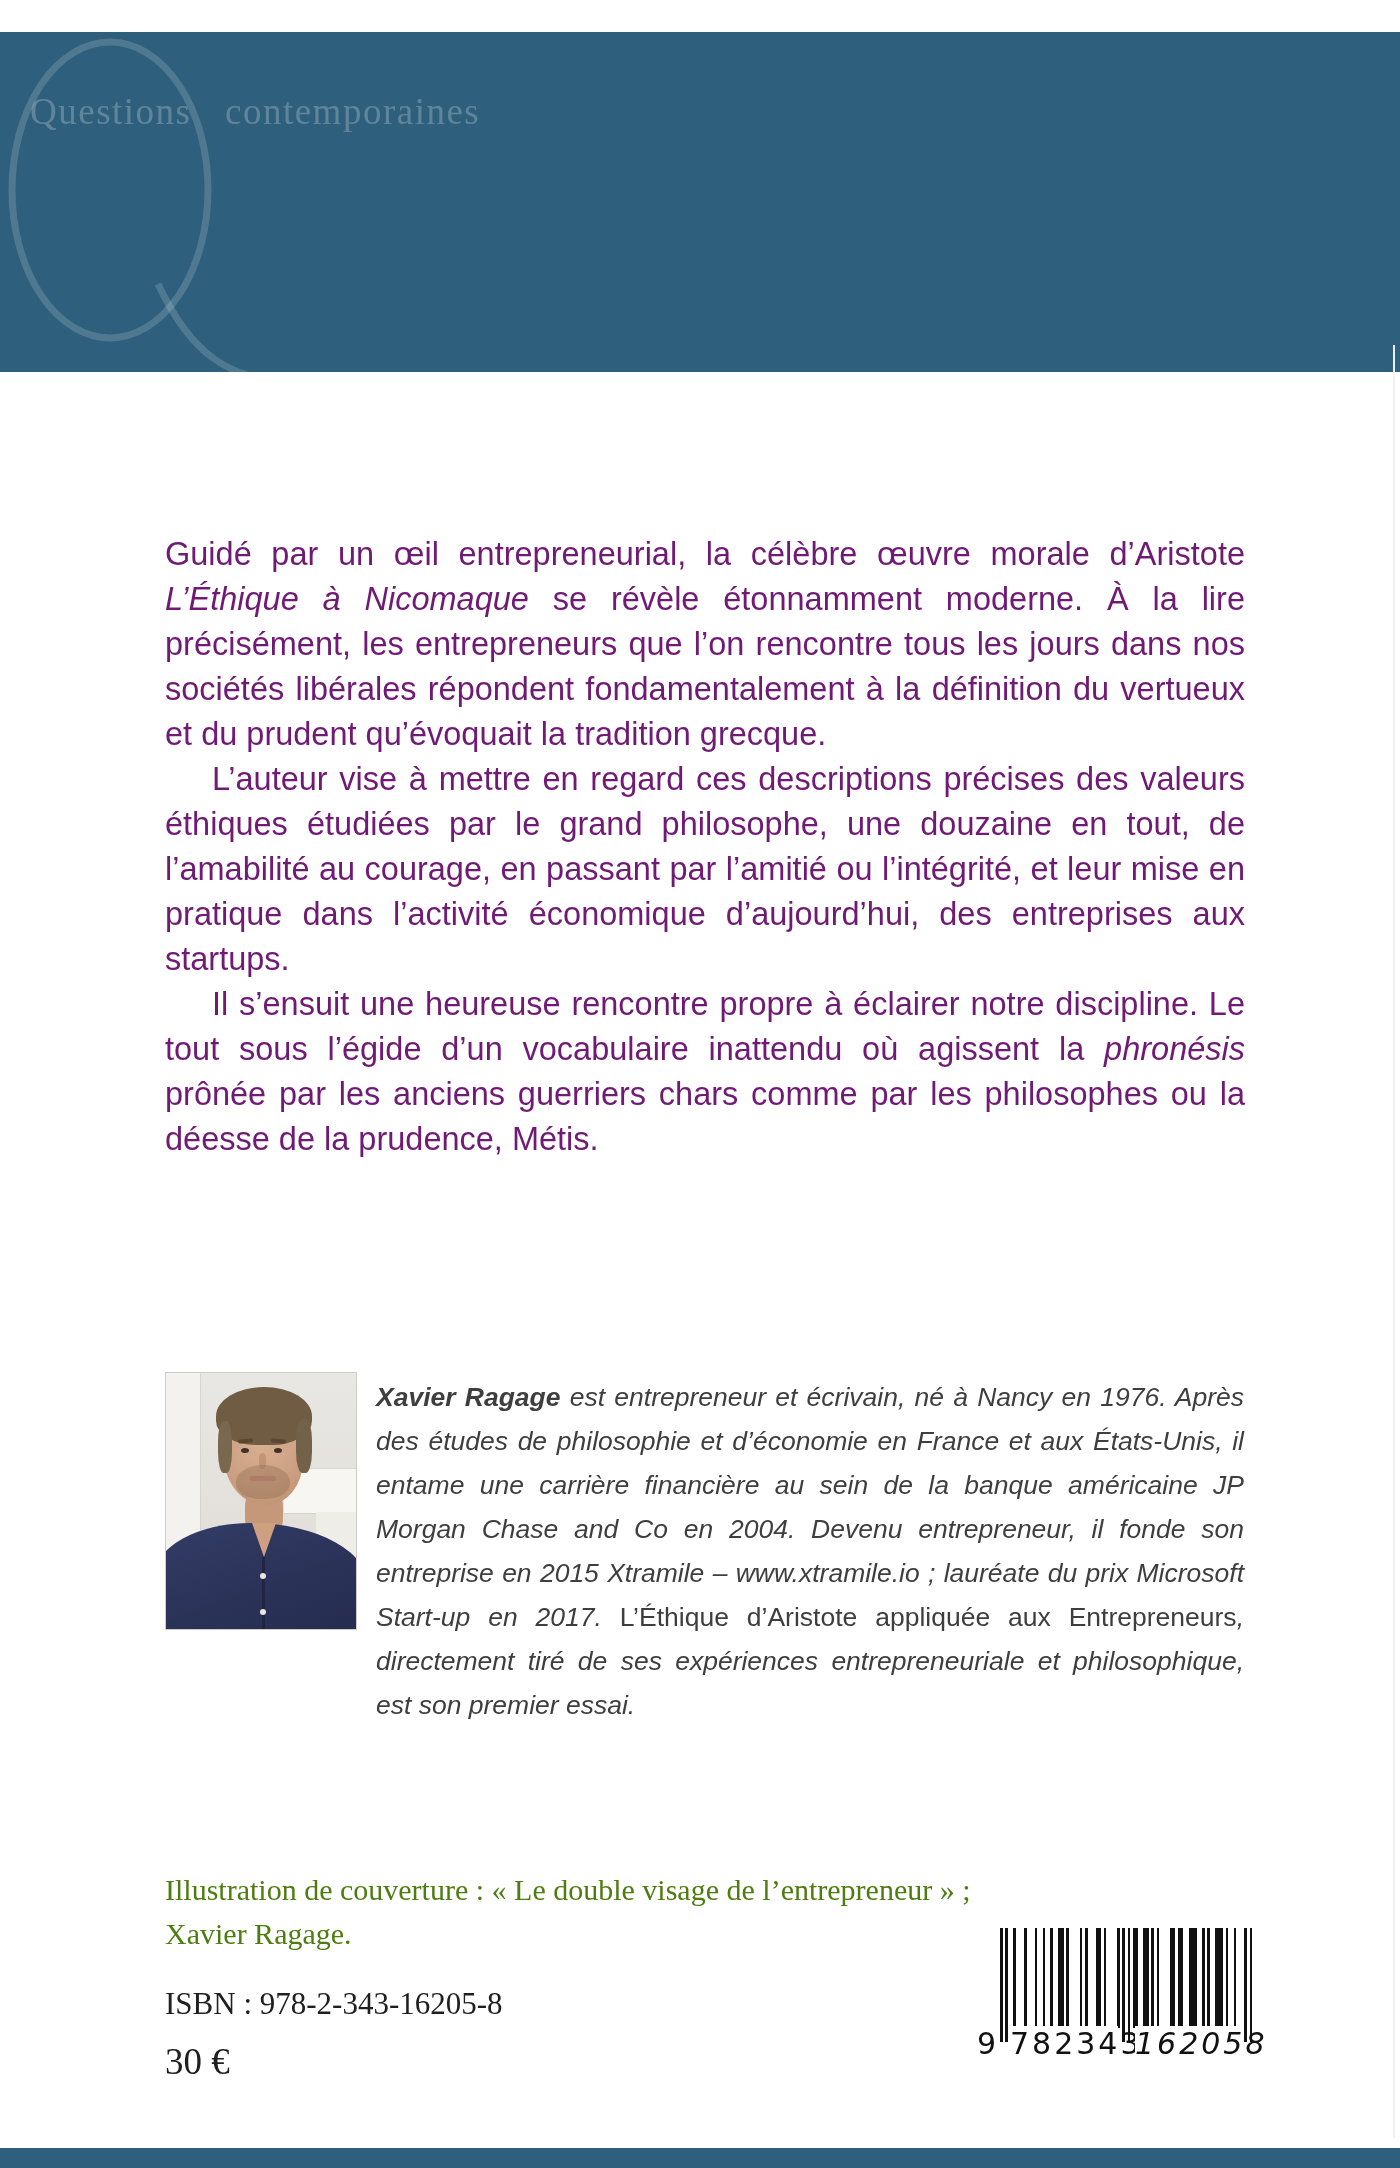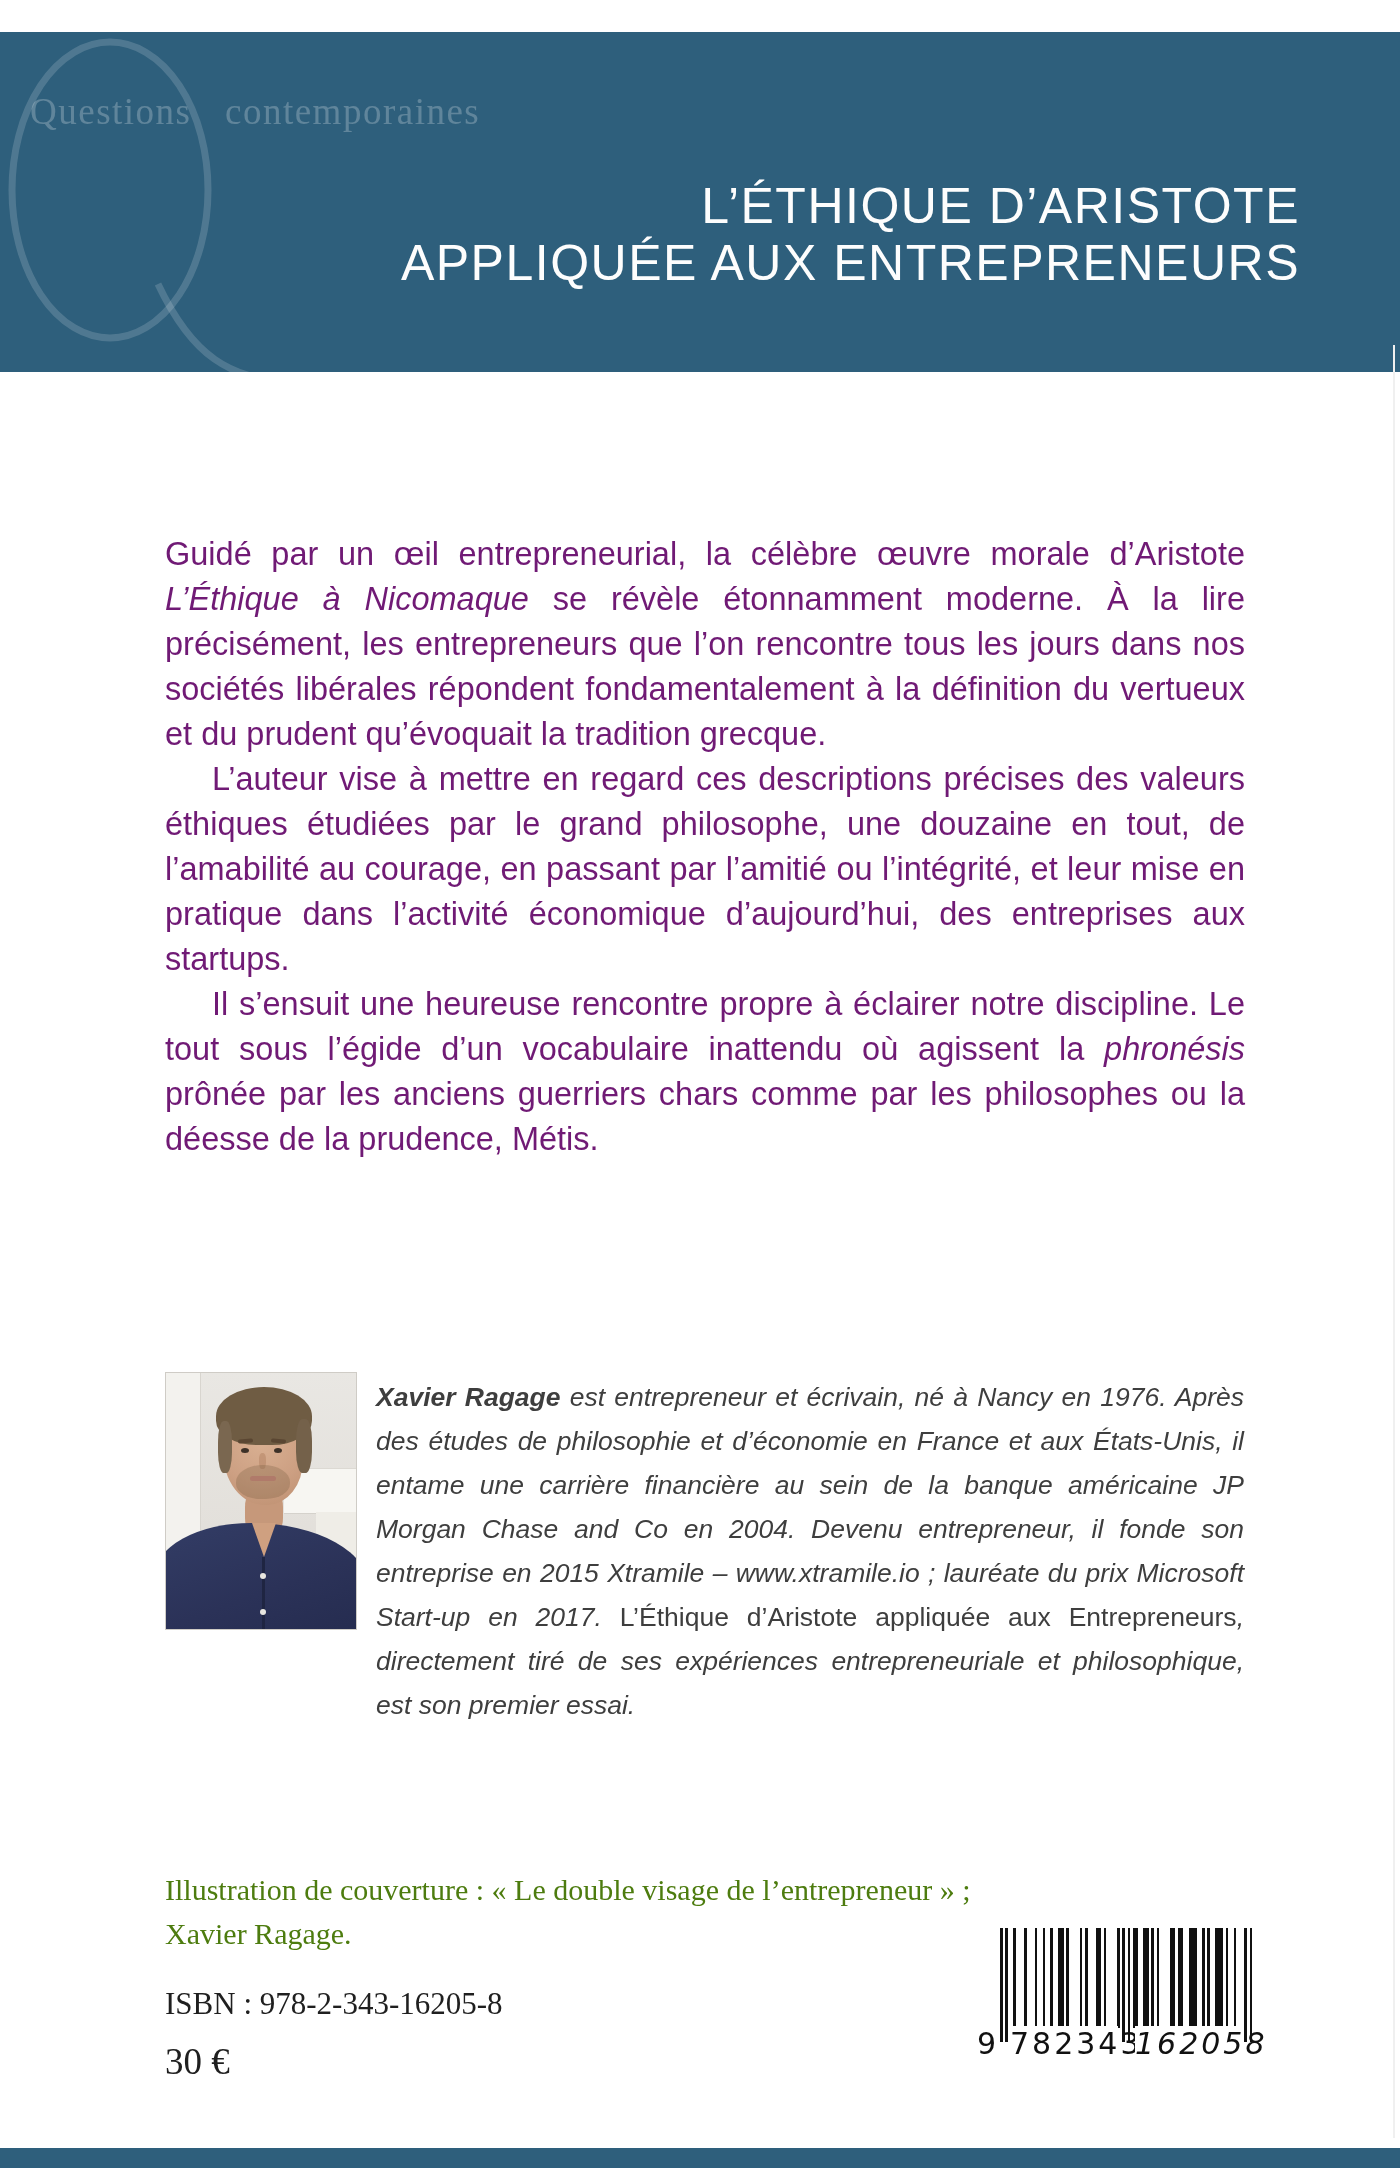--- a/index.html
+++ b/index.html
@@ -94,24 +94,20 @@
 
 <div class="page">
 
   <header class="band-top">
     <svg class="qlogo" width="760" height="340" viewBox="0 0 760 340">
       <ellipse cx="110" cy="158" rx="98" ry="148" fill="none" stroke="rgba(255,255,255,0.16)" stroke-width="7"></ellipse>
       <path d="M 158 252 C 190 320, 228 352, 305 350" fill="none" stroke="rgba(255,255,255,0.16)" stroke-width="7"></path>
       <text x="30" y="92" font-family="Liberation Serif, serif" font-size="37" letter-spacing="1.5" fill="rgba(255,255,255,0.24)">Questions</text>
       <text x="225" y="92" font-family="Liberation Serif, serif" font-size="37" letter-spacing="1.5" fill="rgba(255,255,255,0.24)">contemporaines</text>
     </svg>
-    <div class="title">
-      <div>L’ÉTHIQUE D’ARISTOTE</div>
-      <div>APPLIQUÉE AUX ENTREPRENEURS</div>
-    </div>
   </header>
 
   <main class="synopsis" id="synopsis">
       <p class="para"><span>Guidé par un œil entrepreneurial, la célèbre œuvre morale d’Aristote </span><span class="it">L’Éthique à Nicomaque</span><span> se révèle étonnamment moderne. À la lire précisément, les entrepreneurs que l’on rencontre tous les jours dans nos sociétés libérales répondent fondamentalement à la définition du vertueux et du prudent qu’évoquait la tradition grecque.</span></p>
       <p class="para ind"><span>L’auteur vise à mettre en regard ces descriptions précises des valeurs éthiques étudiées par le grand philosophe, une douzaine en tout, de l’amabilité au courage, en passant par l’amitié ou l’intégrité, et leur mise en pratique dans l’activité économique d’aujourd’hui, des entreprises aux startups.</span></p>
       <p class="para ind"><span>Il s’ensuit une heureuse rencontre propre à éclairer notre discipline. Le tout sous l’égide d’un vocabulaire inattendu où agissent la </span><span class="it">phronésis</span><span> prônée par les anciens guerriers chars comme par les philosophes ou la déesse de la prudence, Métis.</span></p>
     </main>
 
   <section>
     <div class="photo">

